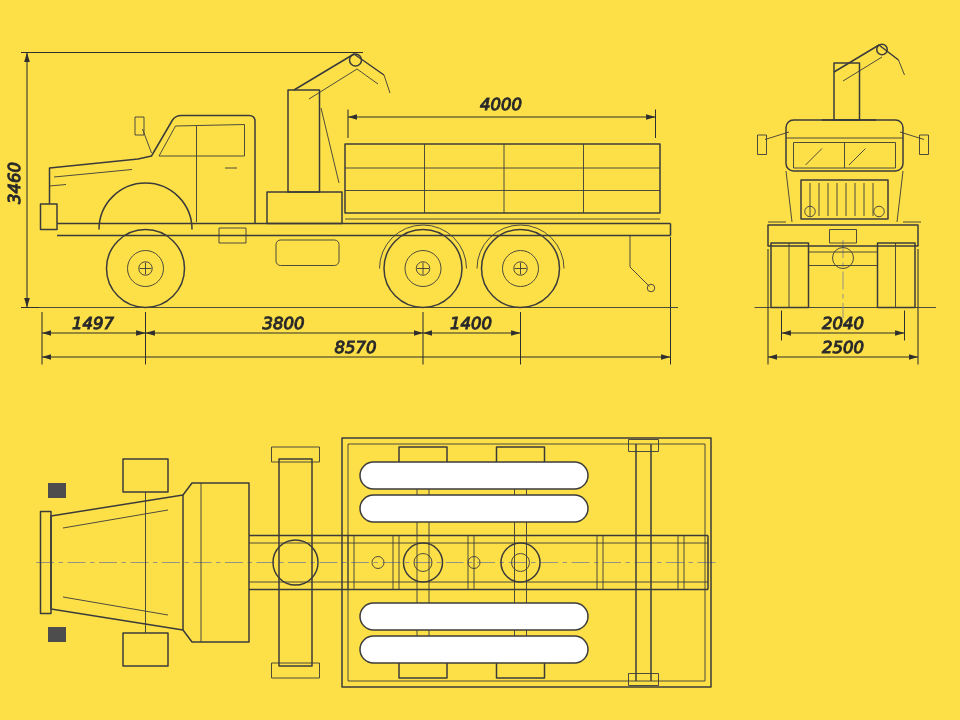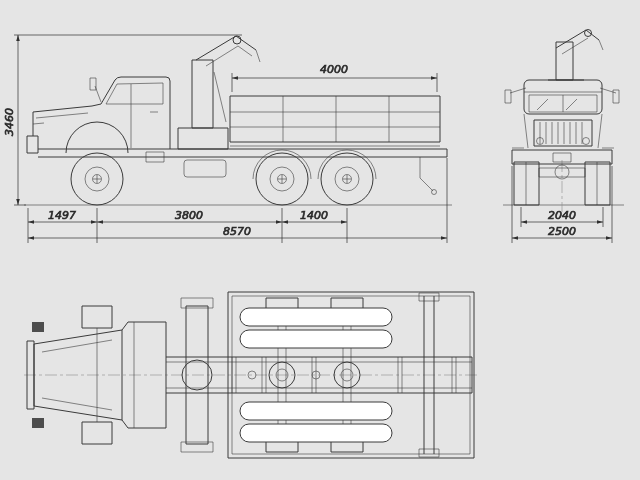--- a/index.html
+++ b/index.html
@@ -1,16 +1,16 @@
 <!DOCTYPE html>
 <html><head>
 <meta charset="utf-8">
 <style>
   html,body { margin:0; padding:0; background:#ffffff; }
-  .canvas { position:relative; width:640px; height:480px; background:#e5e5e5; overflow:hidden; }
+  .canvas { position:relative; width:640px; height:480px; background:#fde047; overflow:hidden; }
   svg { display:block; }
   .ln   { stroke:#3b3b3b; stroke-width:1;  fill:none; stroke-linejoin:round; }
   .ln2  { stroke:#3b3b3b; stroke-width:.6; fill:none; stroke-linejoin:round; }
   .dimln{ stroke:#2f2f2f; stroke-width:.7; fill:none; }
   .cl   { stroke:#8a8a8a; stroke-width:.6; stroke-dasharray:12 3 3 3; fill:none; }
   .dim  { font:italic 11px "DejaVu Sans", sans-serif; fill:#1c1c1c; }
   .dark { fill:#4d4d4d; stroke:none; }
   .mask { fill:#ffffff; }
 </style>
 </head>

